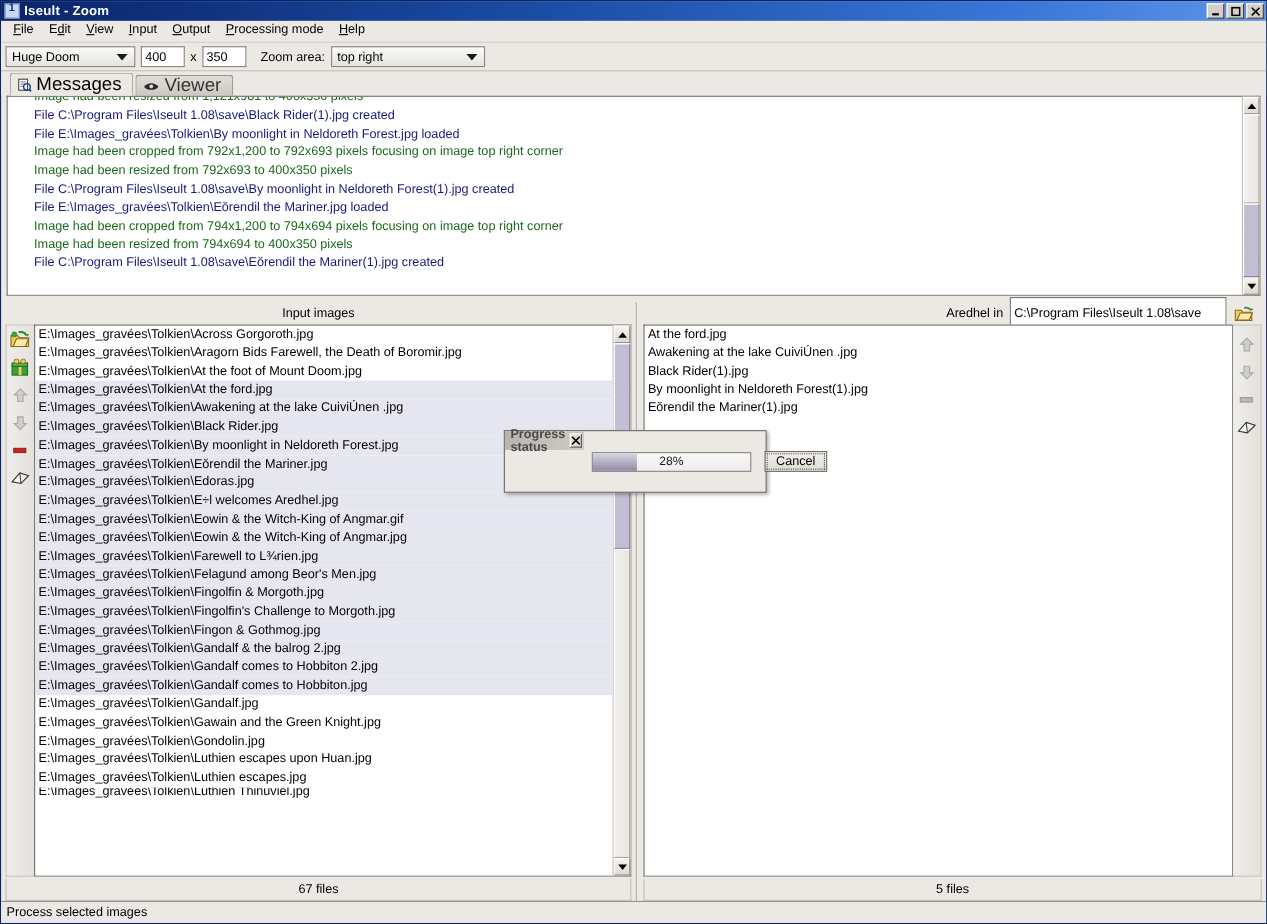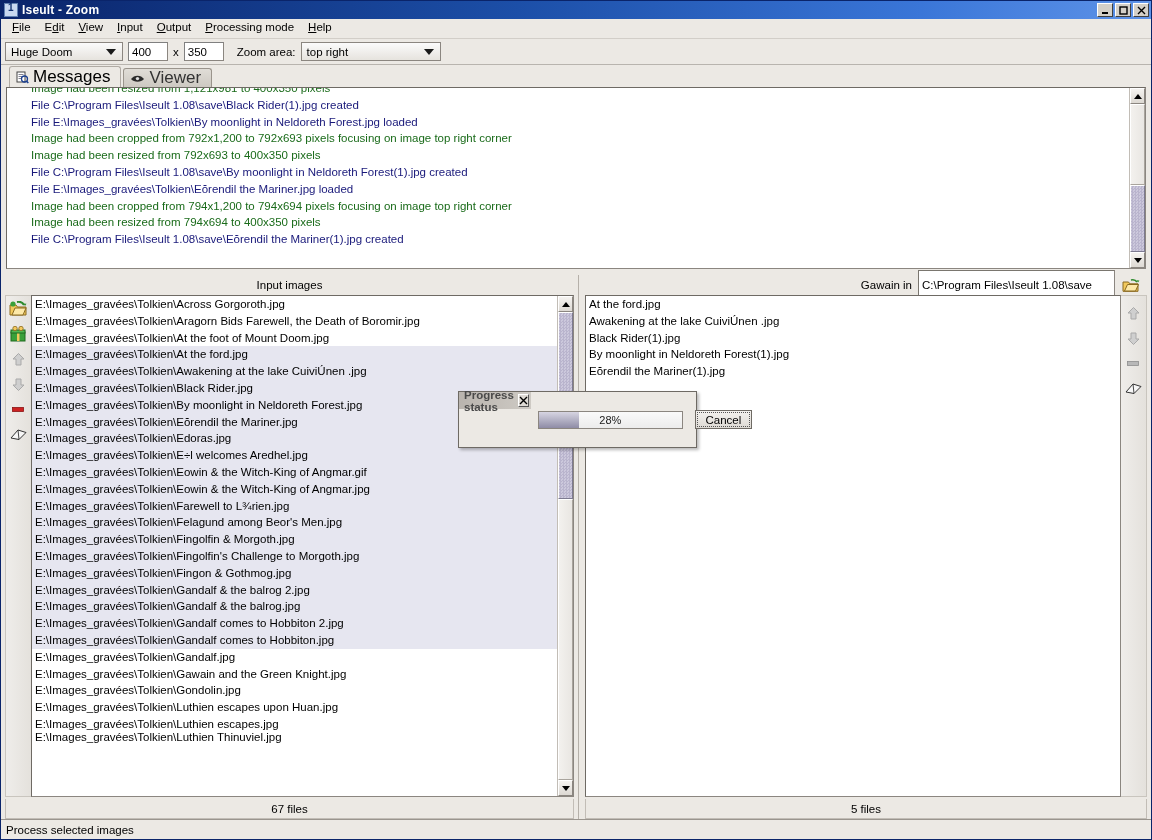--- a/index.html
+++ b/index.html
@@ -545,21 +545,20 @@
             <div class="li sel">E:\Images_gravées\Tolkien\Edoras.jpg</div>
             <div class="li sel">E:\Images_gravées\Tolkien\E÷l welcomes Aredhel.jpg</div>
             <div class="li sel">E:\Images_gravées\Tolkien\Eowin &amp; the Witch-King of Angmar.gif</div>
             <div class="li sel">E:\Images_gravées\Tolkien\Eowin &amp; the Witch-King of Angmar.jpg</div>
             <div class="li sel">E:\Images_gravées\Tolkien\Farewell to L¾rien.jpg</div>
             <div class="li sel">E:\Images_gravées\Tolkien\Felagund among Beor's Men.jpg</div>
             <div class="li sel">E:\Images_gravées\Tolkien\Fingolfin &amp; Morgoth.jpg</div>
             <div class="li sel">E:\Images_gravées\Tolkien\Fingolfin's Challenge to Morgoth.jpg</div>
             <div class="li sel">E:\Images_gravées\Tolkien\Fingon &amp; Gothmog.jpg</div>
             <div class="li sel">E:\Images_gravées\Tolkien\Gandalf &amp; the balrog 2.jpg</div>
-            <div class="li sel">E:\Images_gravées\Tolkien\Gandalf &amp; the balrog.jpg</div>
             <div class="li sel">E:\Images_gravées\Tolkien\Gandalf comes to Hobbiton 2.jpg</div>
             <div class="li sel">E:\Images_gravées\Tolkien\Gandalf comes to Hobbiton.jpg</div>
             <div class="li">E:\Images_gravées\Tolkien\Gandalf.jpg</div>
             <div class="li">E:\Images_gravées\Tolkien\Gawain and the Green Knight.jpg</div>
             <div class="li">E:\Images_gravées\Tolkien\Gondolin.jpg</div>
             <div class="li">E:\Images_gravées\Tolkien\Luthien escapes upon Huan.jpg</div>
             <div class="li">E:\Images_gravées\Tolkien\Luthien escapes.jpg</div>
             <div class="li partial">E:\Images_gravées\Tolkien\Luthien Thinuviel.jpg</div>
           </div>
           <div class="vscroll">
@@ -574,21 +573,21 @@
                 <span class="arrow-dn"></span>
               </div>
           </div>
         </div>
       </div>
       <div class="count-bar">67  files</div>
     </div>
 
     <div class="panel panel-right">
       <div class="panel-head right">
-        <span>Gawain in</span>
+        <span>Aredhel in</span>
         <div class="outpath">
           <span>C:\Program Files\Iseult 1.08\save</span>
         </div>
         <div class="browse-btn">
           <svg width="18" height="15" viewBox="0 0 18 15">
             <path d="M1 4 h5.5 l1.3 1.8 H16 v7.5 H1 Z" fill="#f2c95c" stroke="#8a6a20" stroke-width="1"></path>
             <path d="M2.5 13 L5.5 6.5 h11 l-3 6.5 Z" fill="#fde9a8" stroke="#8a6a20" stroke-width="1"></path>
             <path d="M9 2 q4 -1 6 2" fill="none" stroke="#2e8b2e" stroke-width="1.6"></path>
             <path d="M16 4.6 l-1.4 -2.3 l2.8 .3 Z" fill="#2e8b2e"></path>
           </svg>

